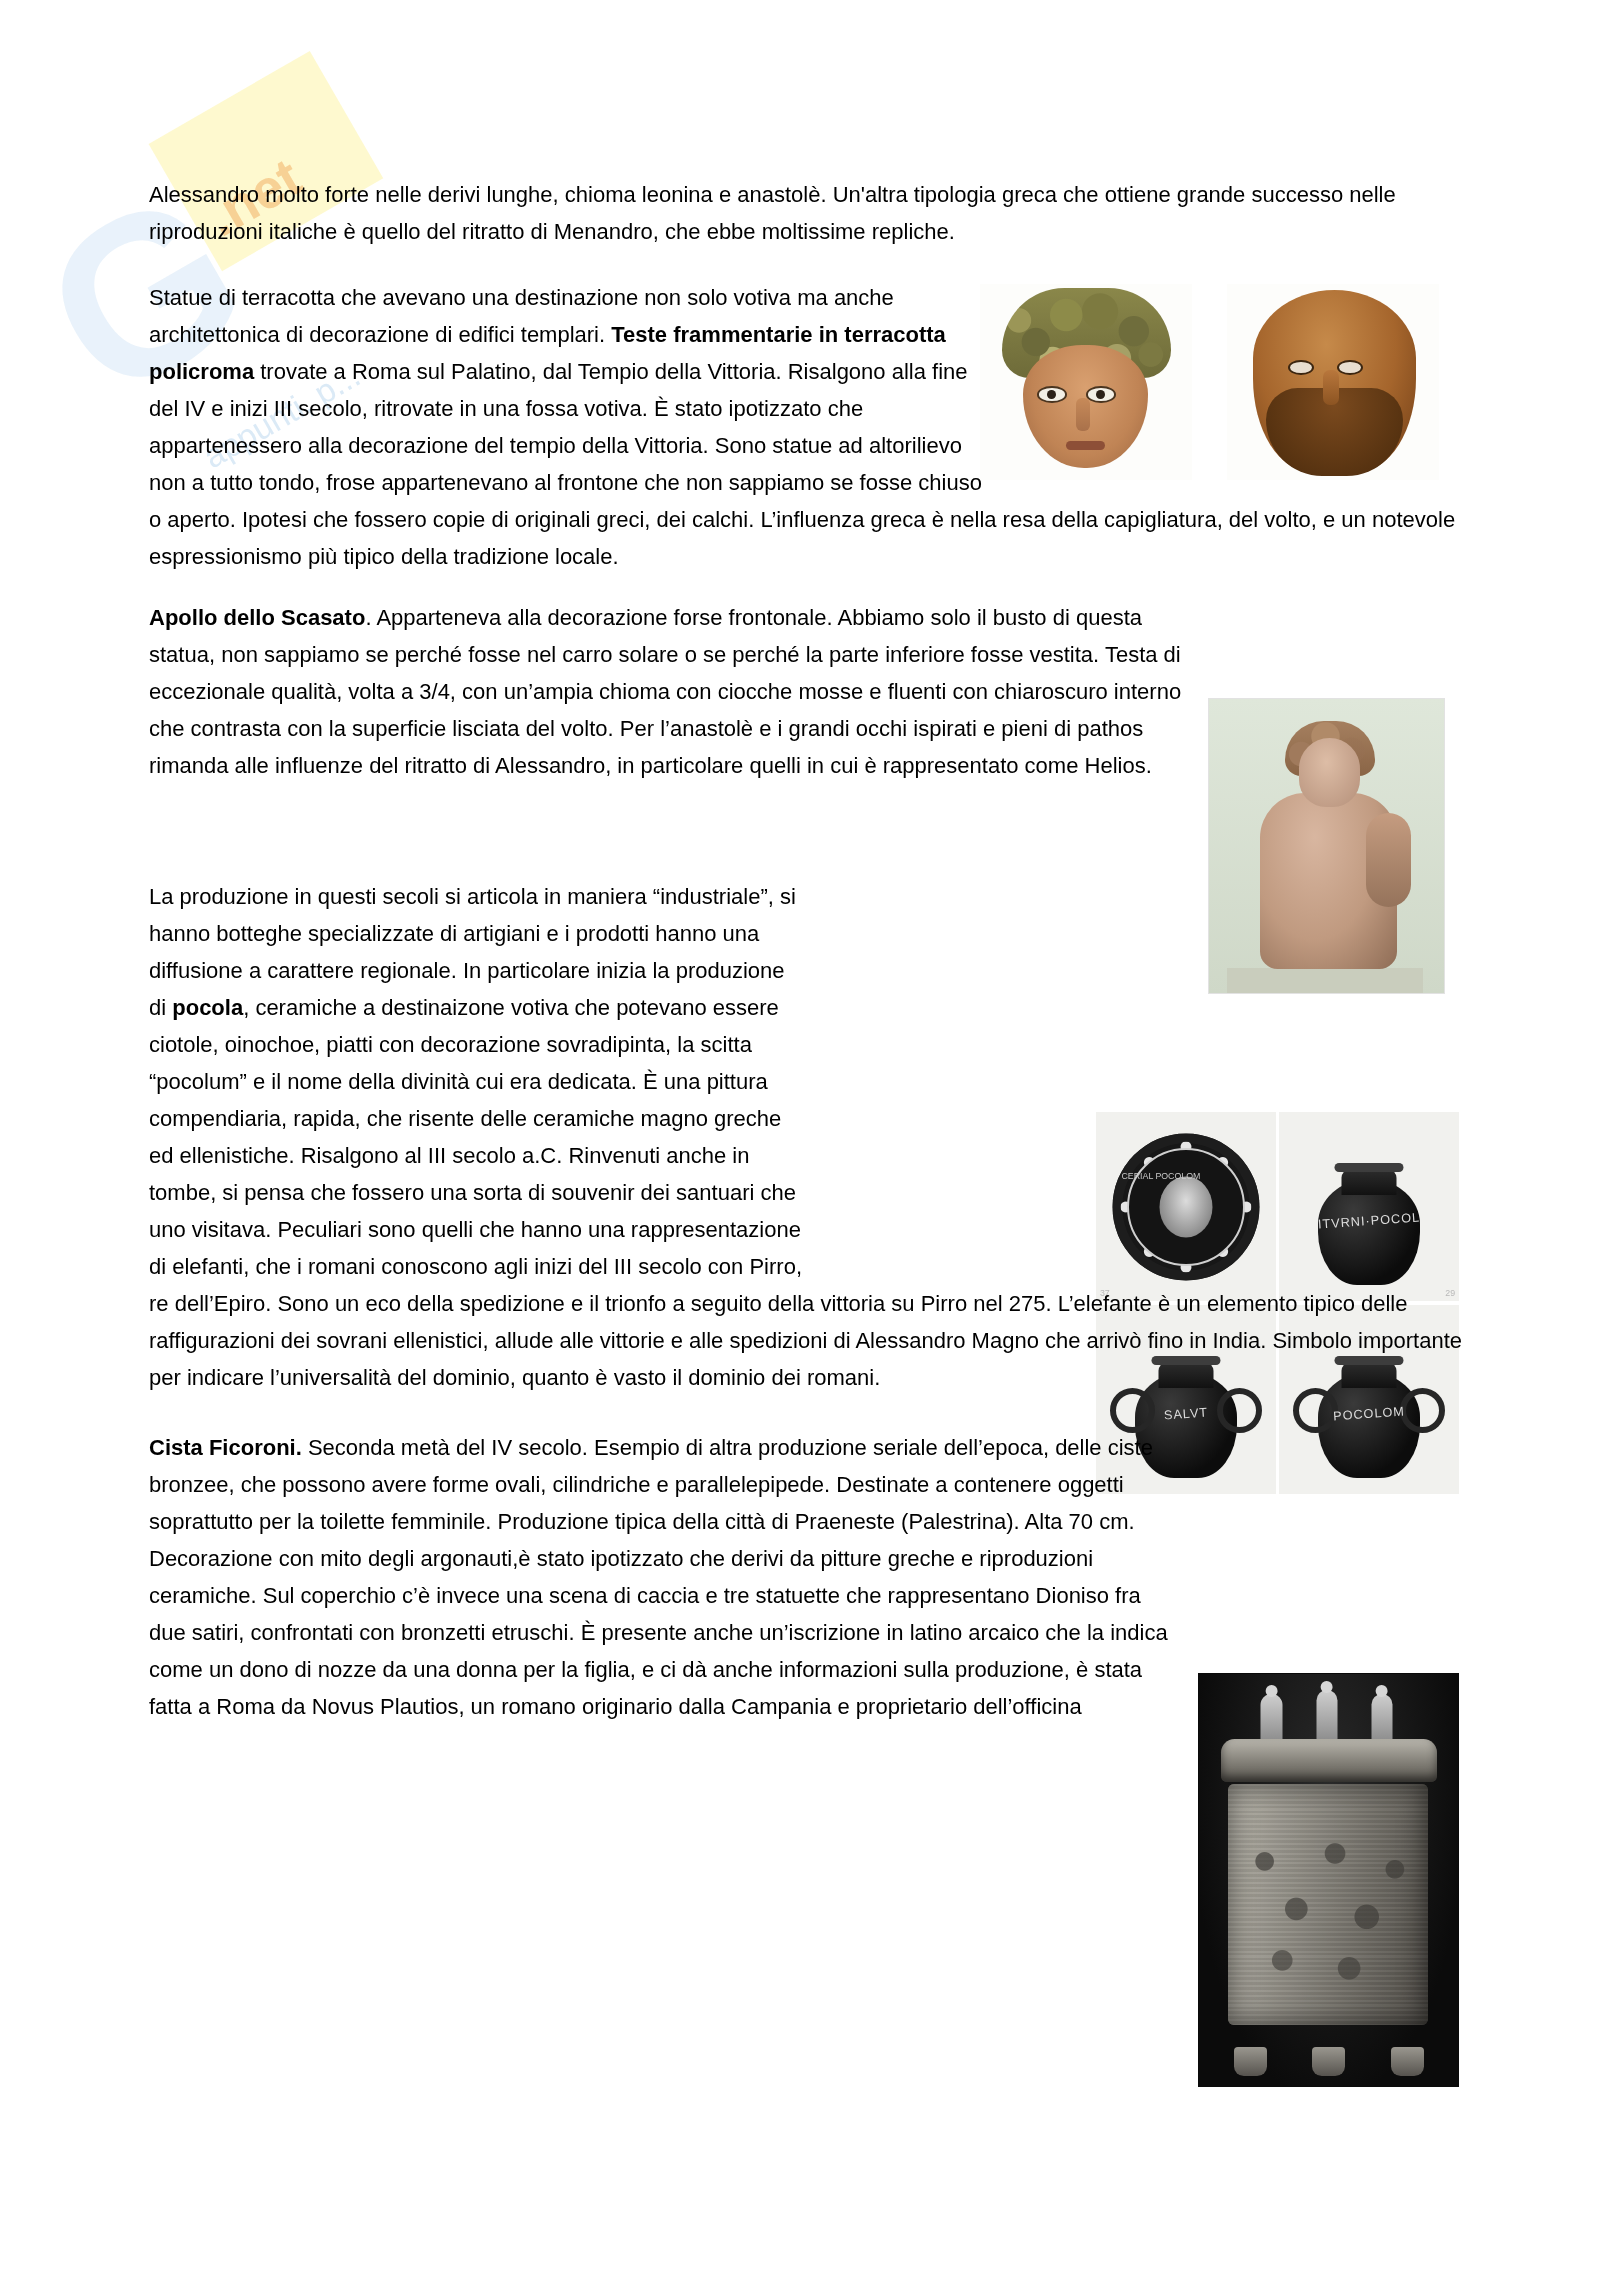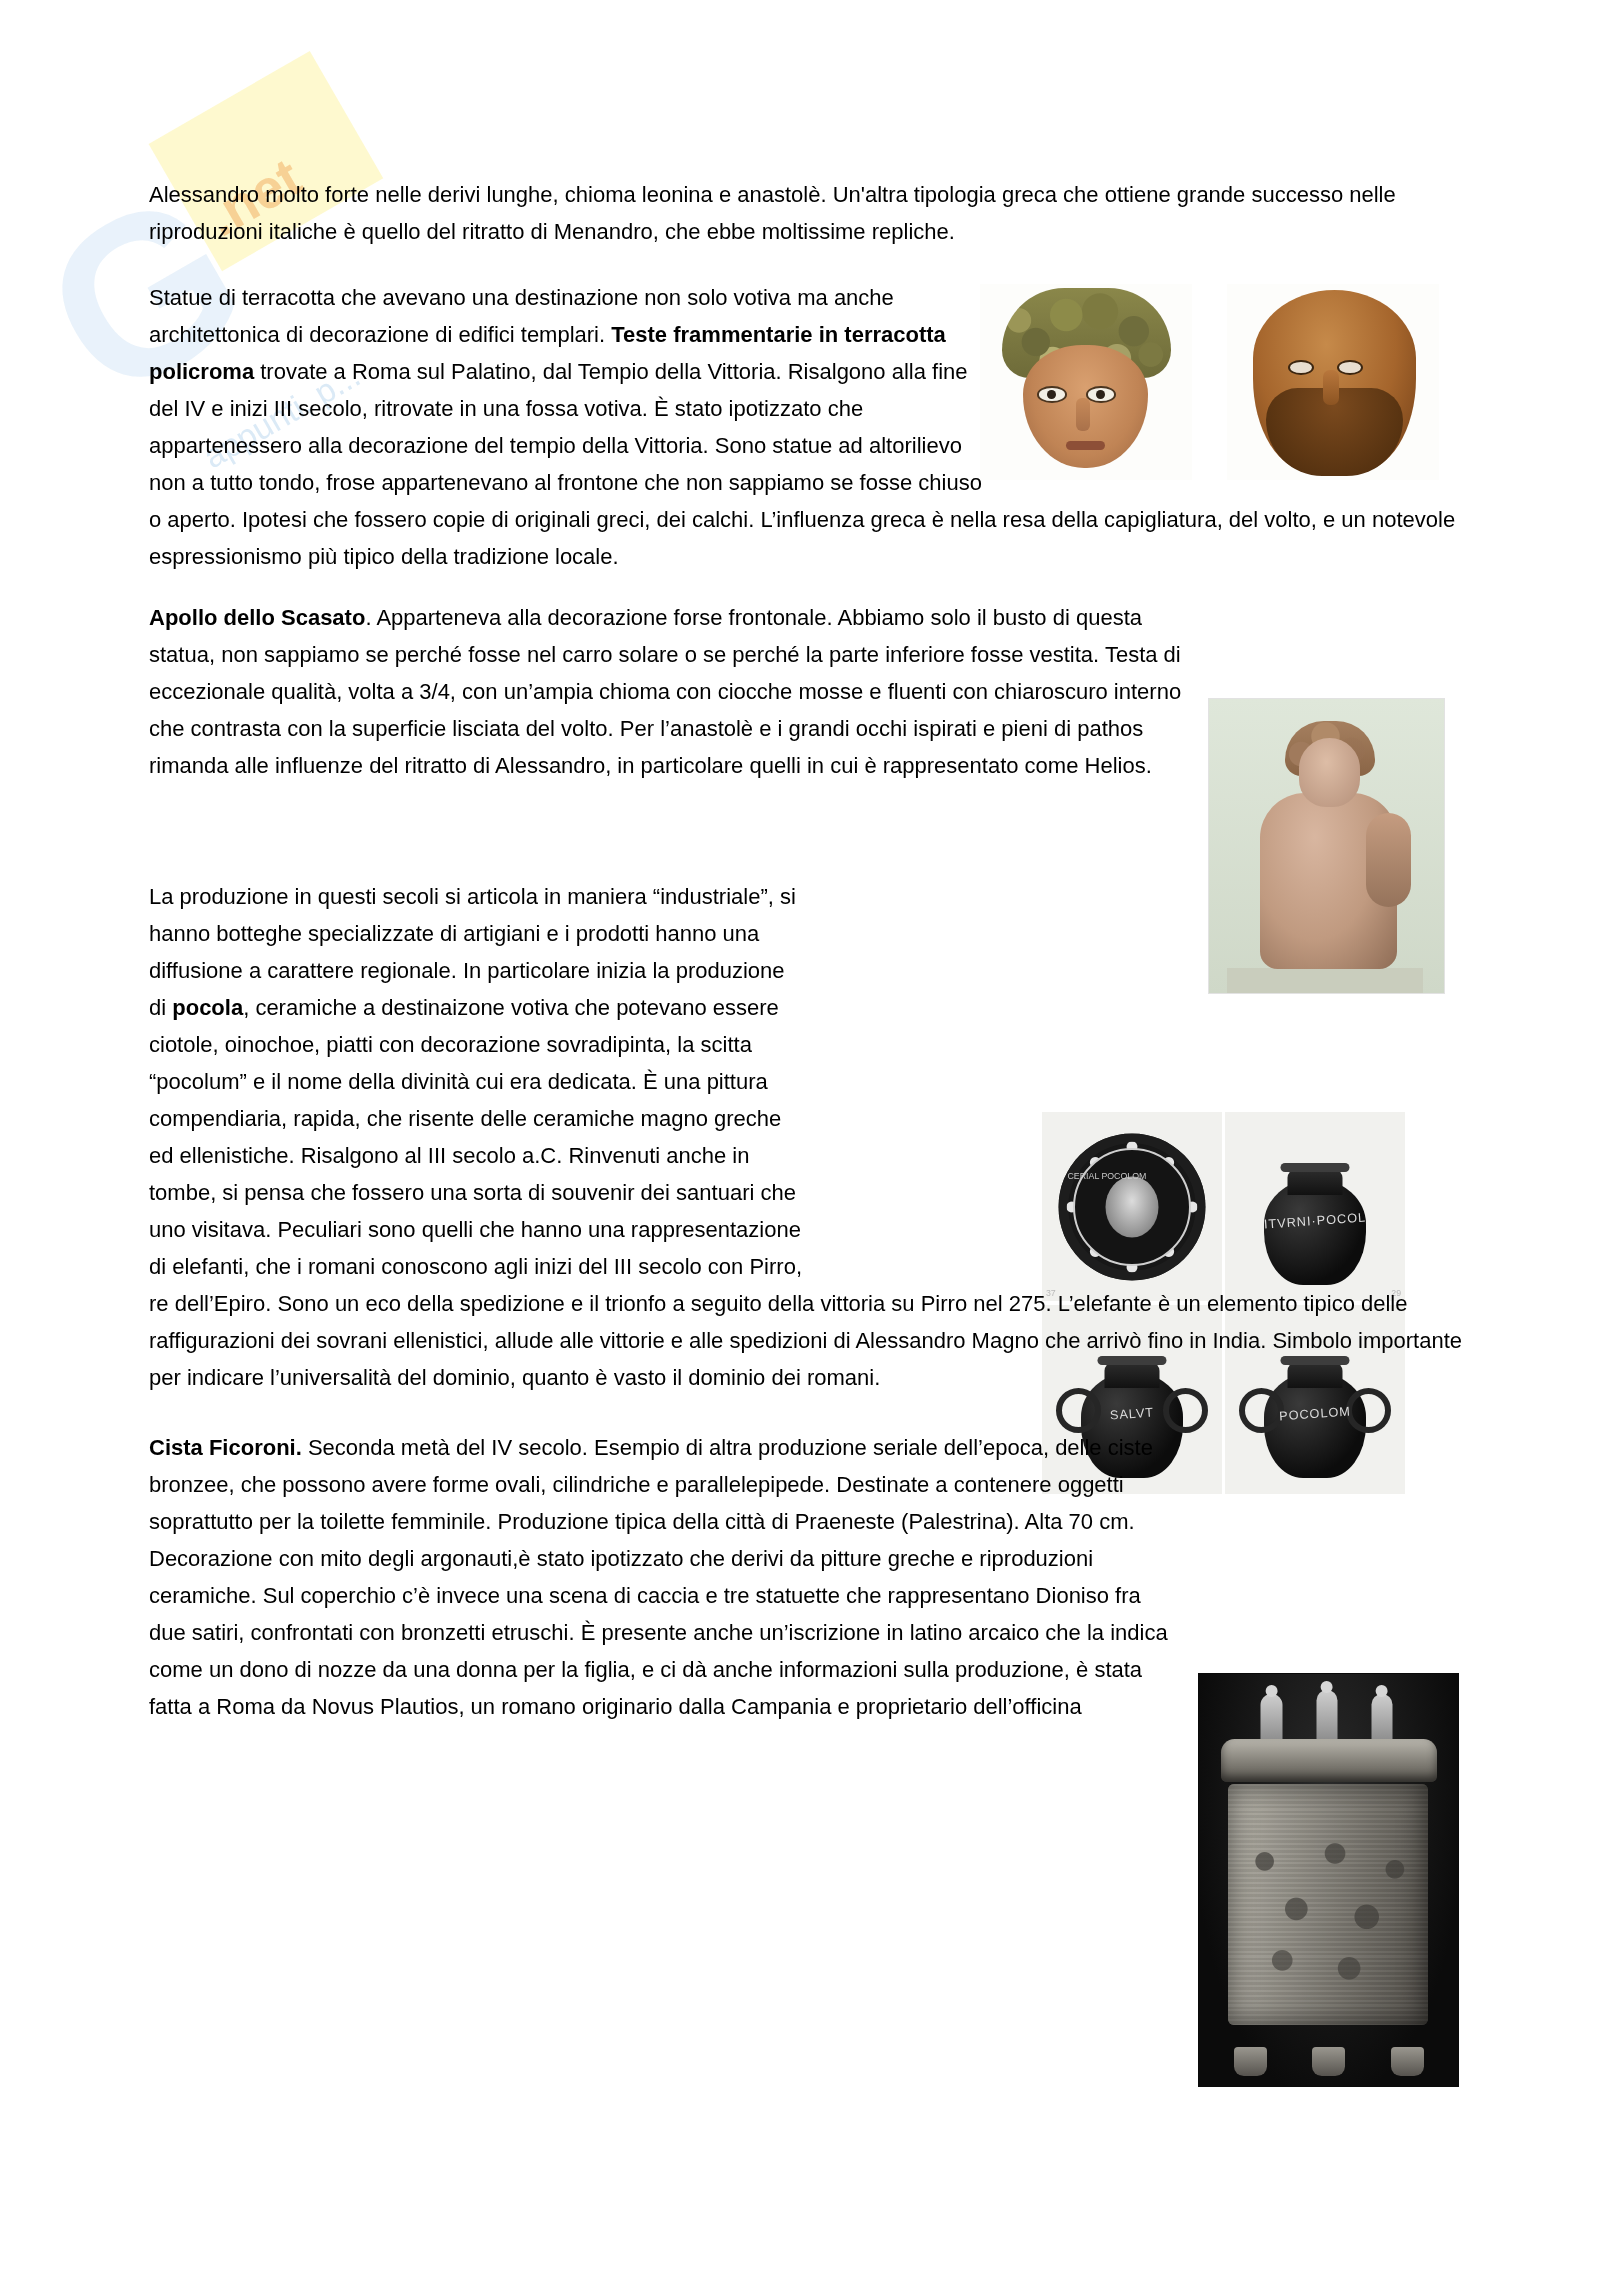--- a/index.html
+++ b/index.html
@@ -205,21 +205,21 @@
     background:
       radial-gradient(circle at 18% 60%, #a07a5c 0 11.8px, transparent 12.7px),
       radial-gradient(circle at 45% 28%, #b08a68 0 13.7px, transparent 14.7px),
       radial-gradient(circle at 74% 54%, #97705450 0 12.7px, transparent 13.7px),
       linear-gradient(#a57f5f, #8a6546);
     border-radius: 47px 47px 19.6px 19.6px;
   }
 
   
   .fig-pocola {
-    left: 1042px;
+    left: 1096px;
     top: 1112px;
     width: 363px;
     height: 382px;
     display: grid;
     grid-template-columns: 1fr 1fr;
     grid-template-rows: 1fr 1fr;
     gap: 3.9px;
     background: #ffffff;
   }
   .poc {

